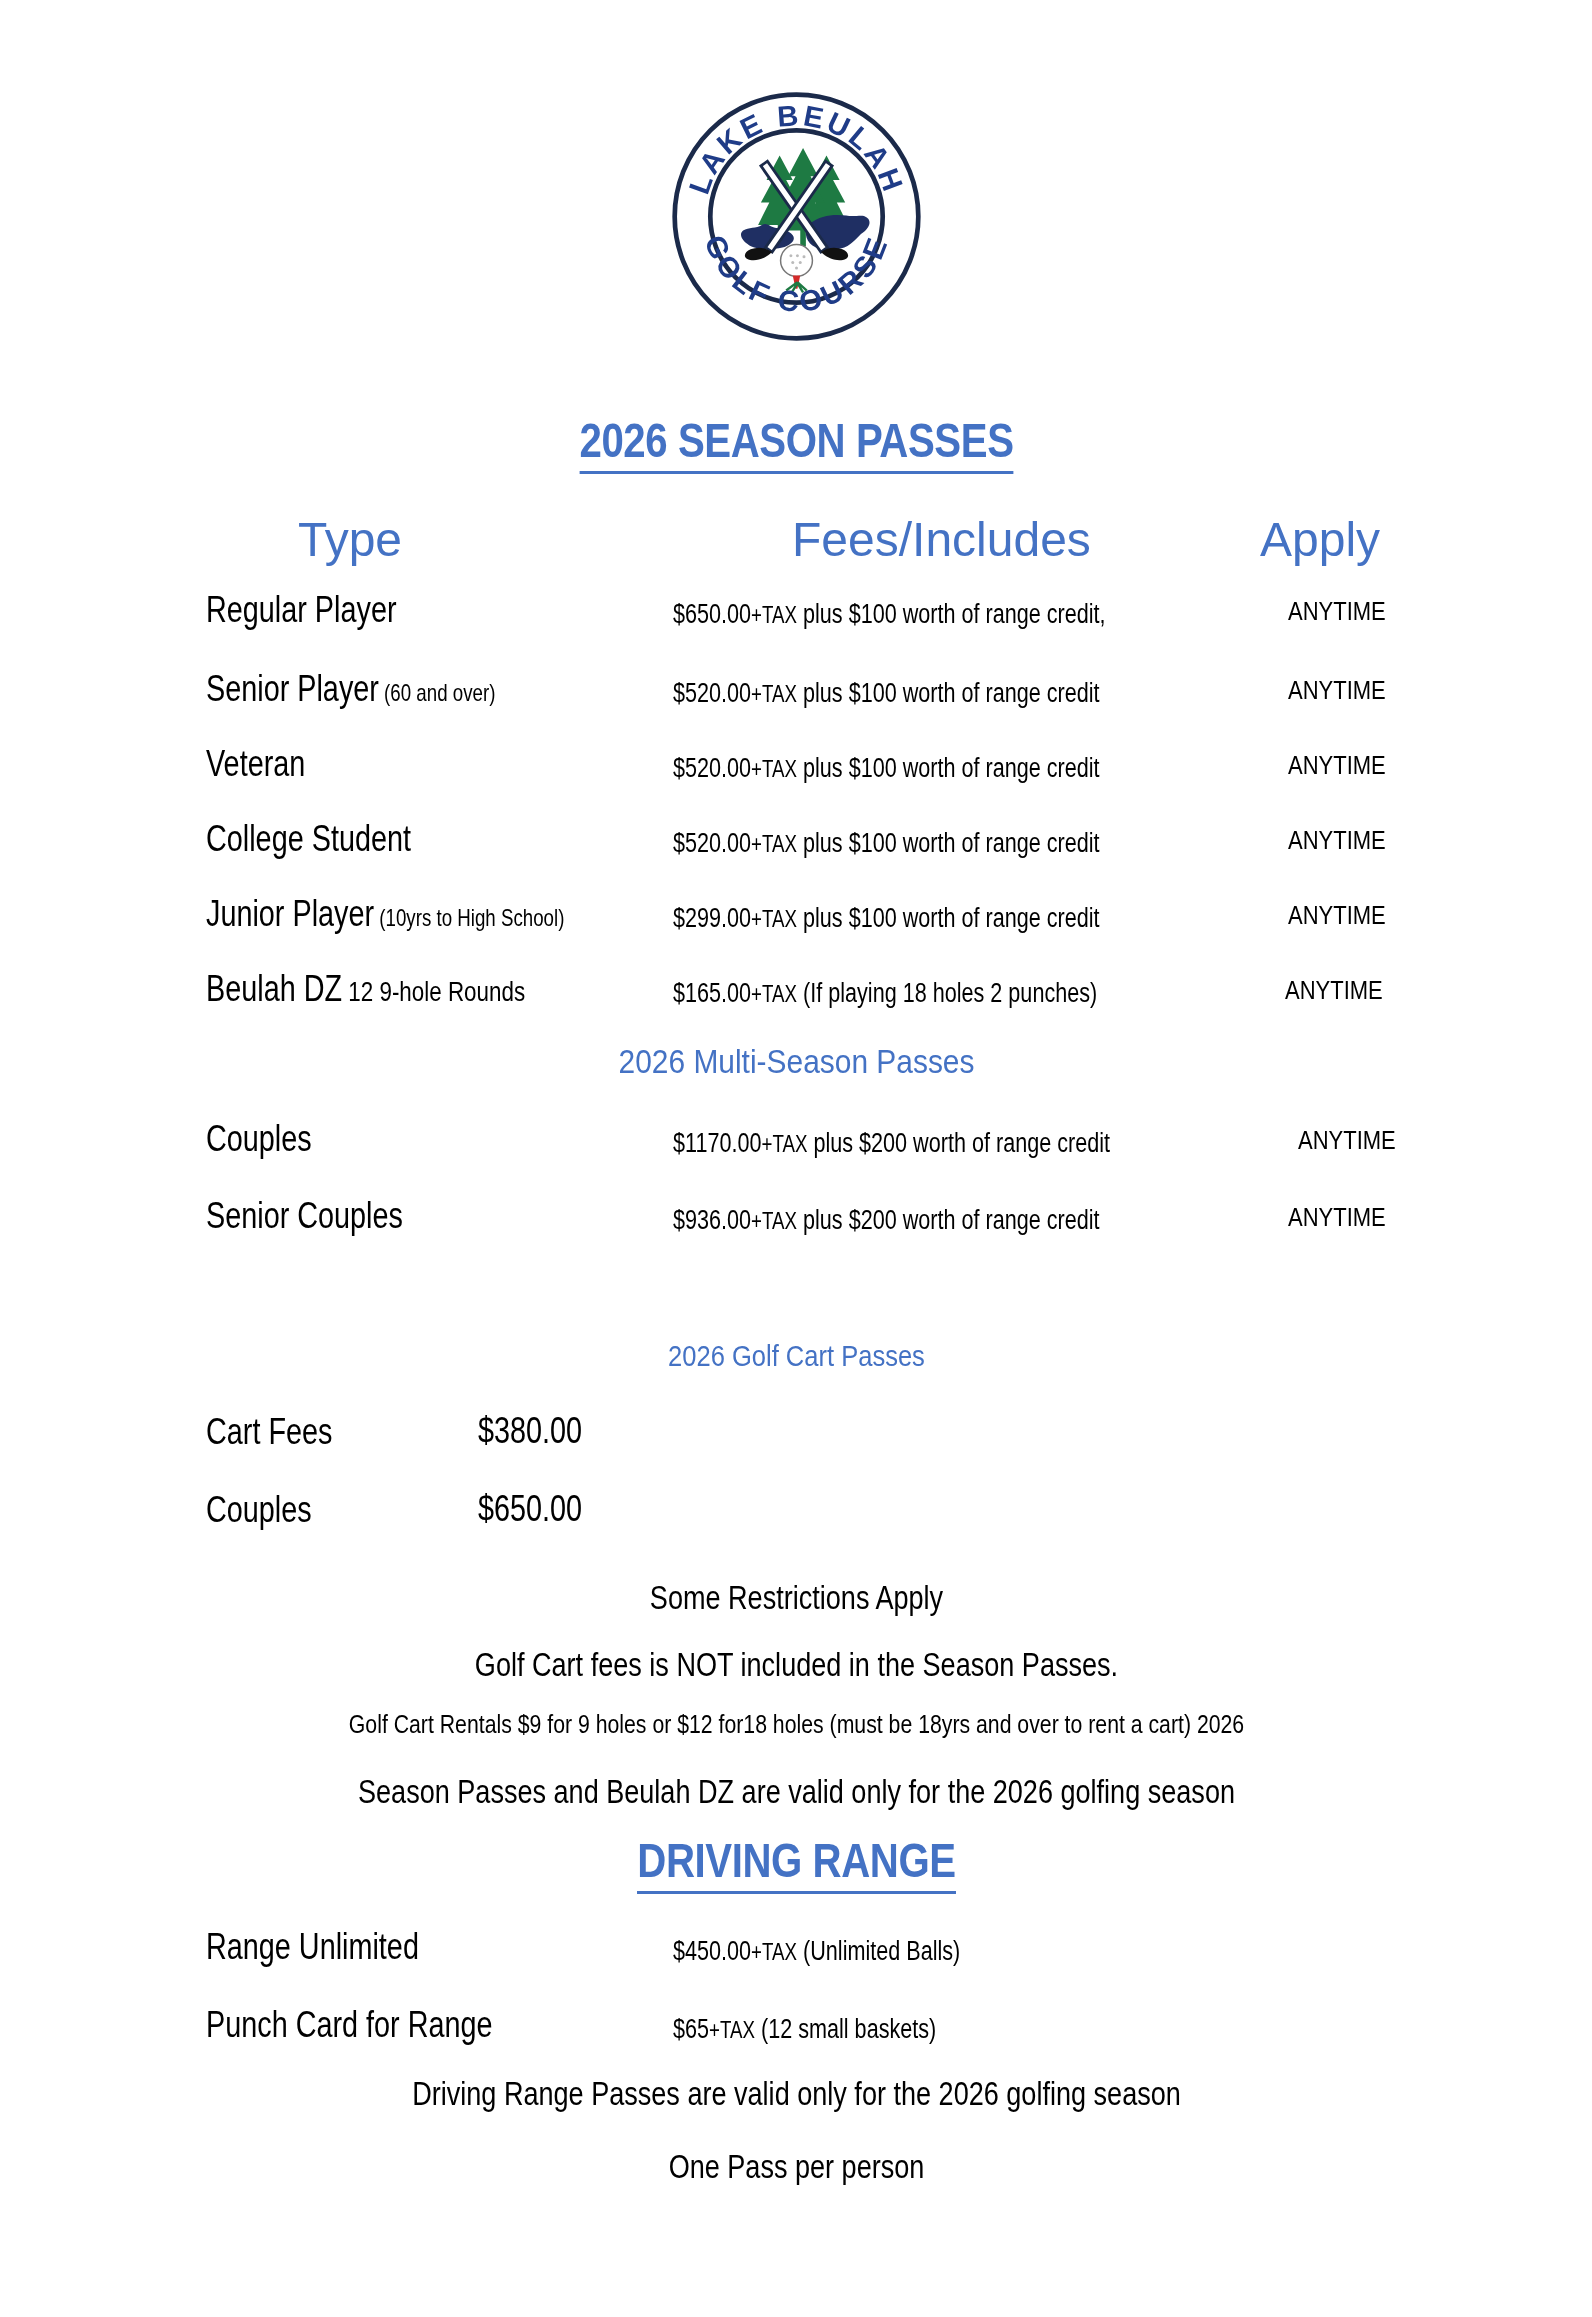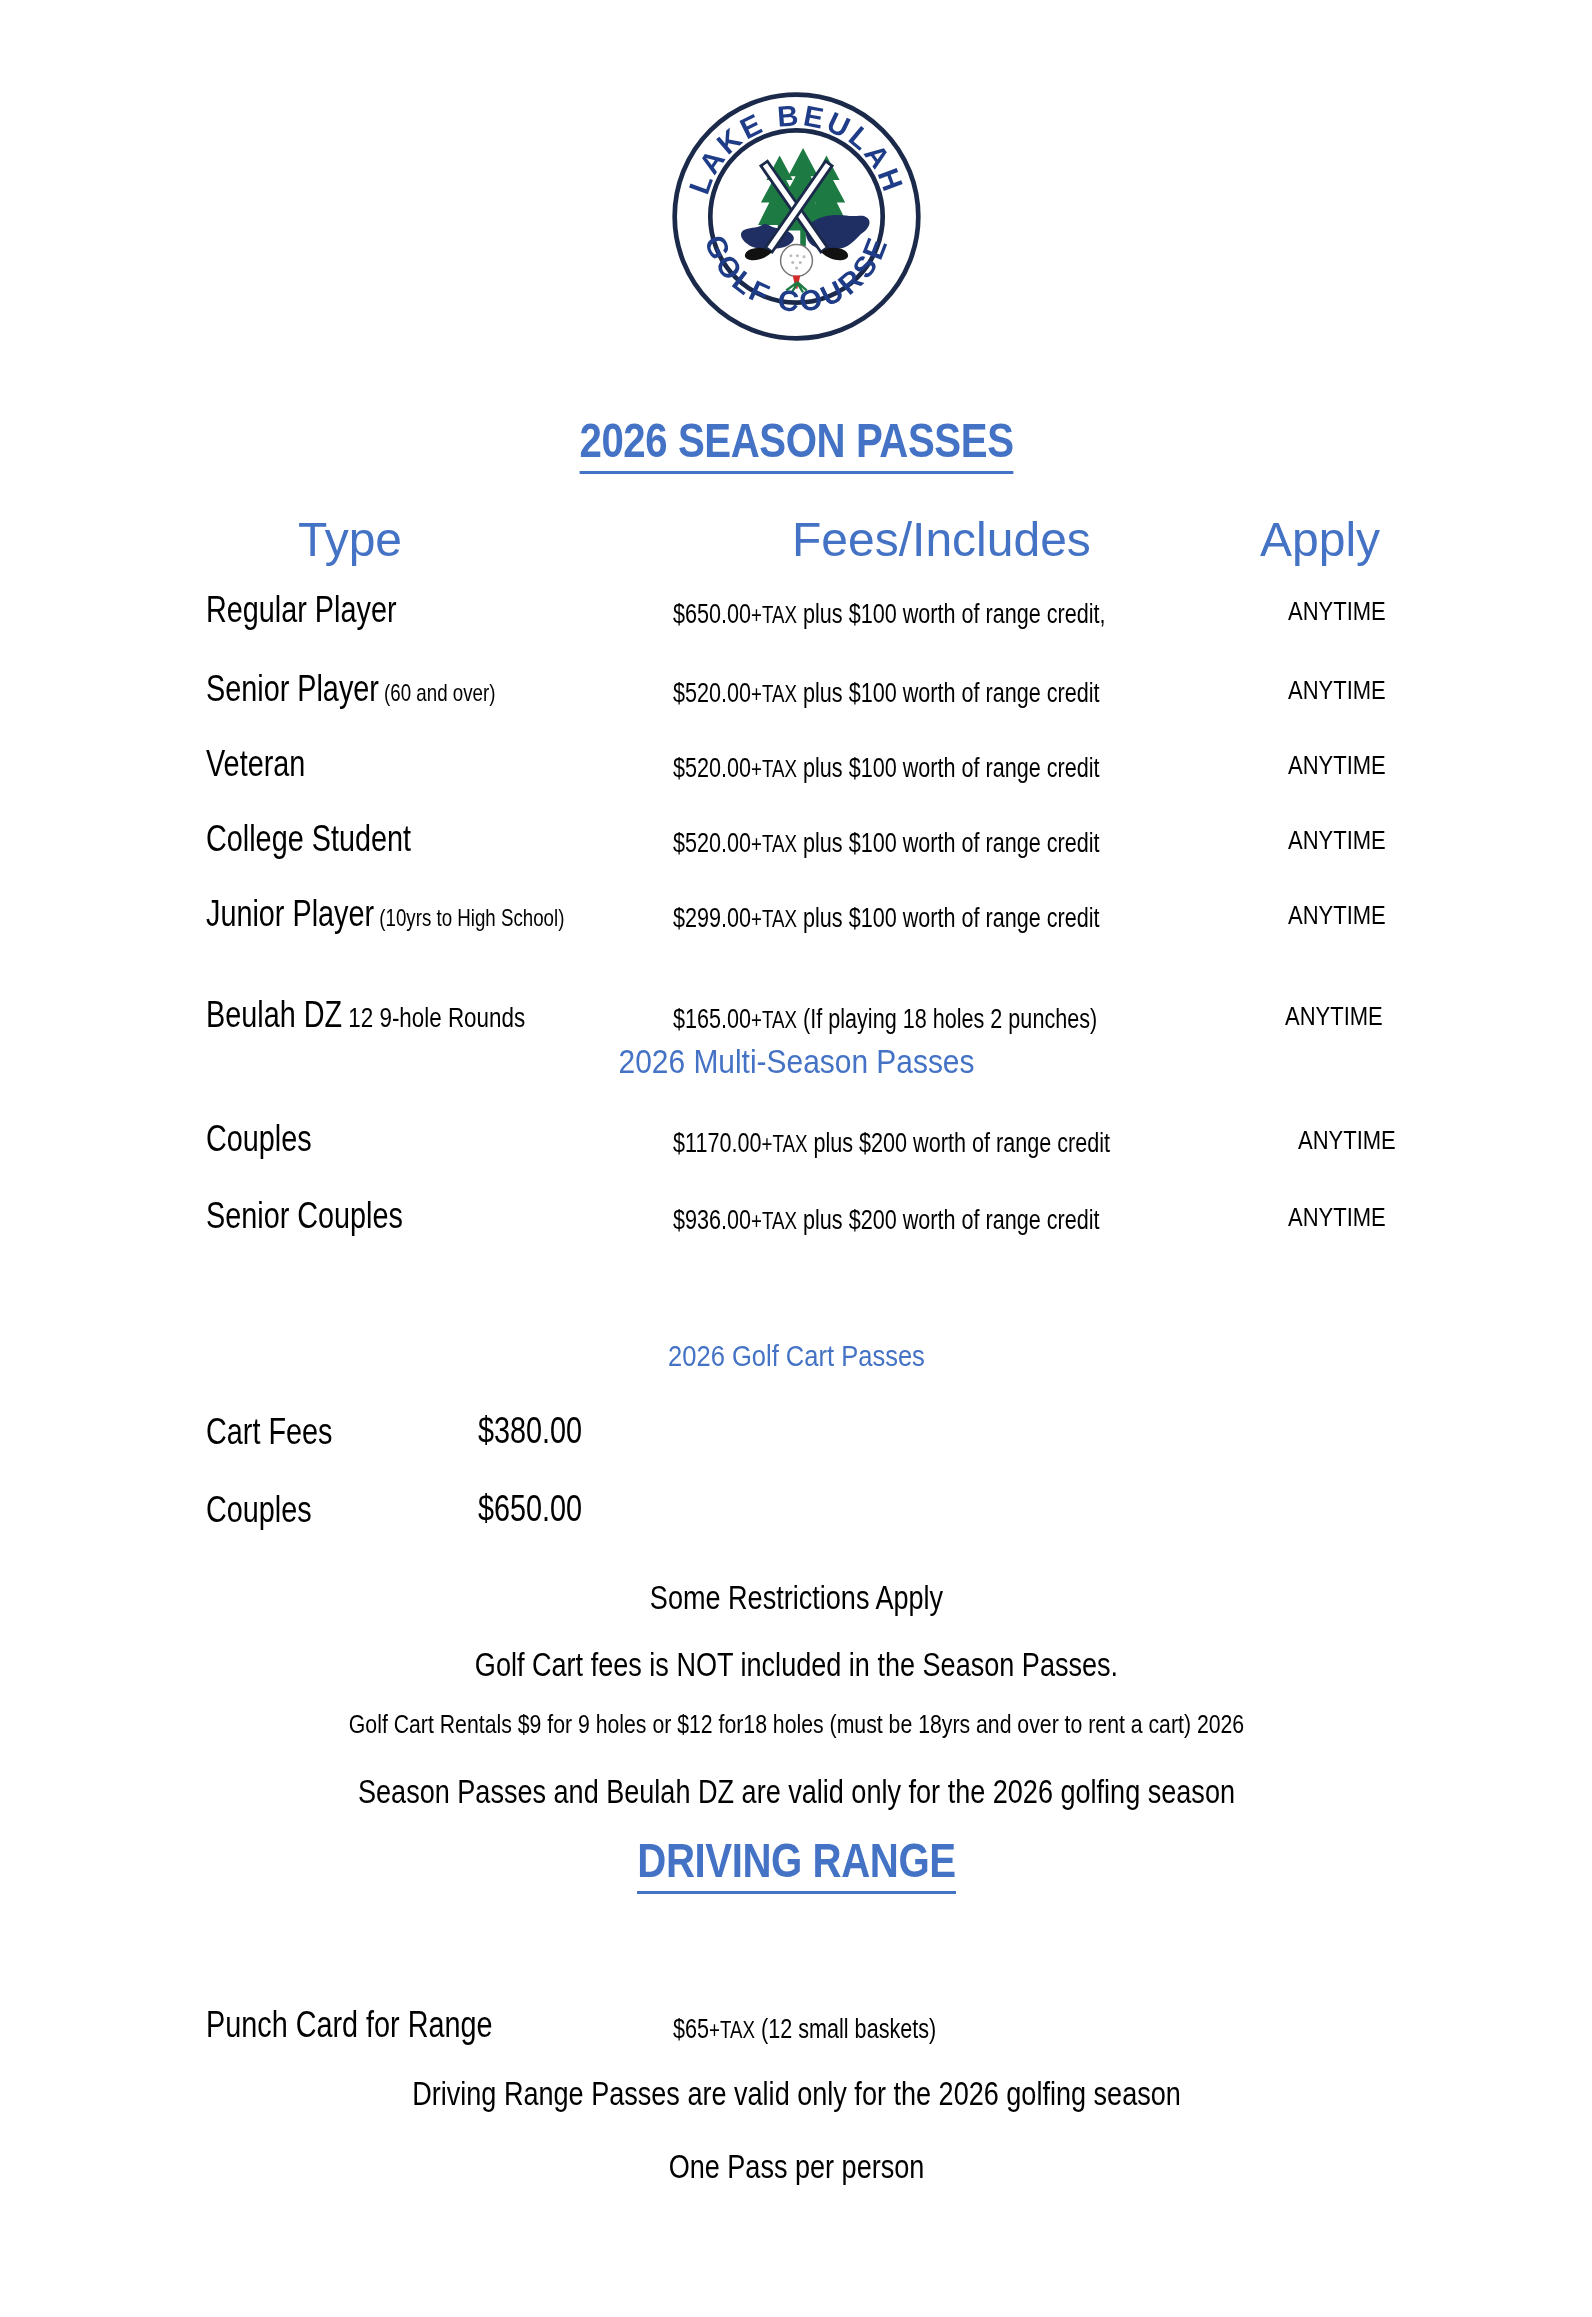--- a/index.html
+++ b/index.html
@@ -262,21 +262,21 @@
   <div class="row" style="top:892px">
     <div class="c-type">
       <span>Junior Player</span><span class="note"> (10yrs to High School)</span>
     </div>
     <div class="c-fee">
       <span>$299.00</span><span class="tax">+TAX</span><span> plus $100 worth of range credit</span>
     </div>
     <div class="c-play" style="left:1288px">ANYTIME</div>
   </div>
 
-  <div class="row" style="top:993px">
+  <div class="row" style="top:967px">
     <div class="c-type">
       <span>Beulah DZ</span><span class="note-med"> 12 9-hole Rounds</span>
     </div>
     <div class="c-fee">
       <span>$165.00</span><span class="tax">+TAX</span><span> (If playing 18 holes 2 punches)</span>
     </div>
     <div class="c-play" style="left:1285px">ANYTIME</div>
   </div>
 
   <div class="sub-title" id="subtitle-multi">2026 Multi-Season Passes</div>
@@ -315,20 +315,26 @@
 
   <div class="note-line" style="top:1579px">Some Restrictions Apply</div>
   <div class="note-line" style="top:1646px">Golf Cart fees is NOT included in the Season Passes.</div>
   <div class="note-line small" style="top:1710px">Golf Cart Rentals $9 for 9 holes or $12 for18 holes (must be 18yrs and over to rent a cart) 2026</div>
   <div class="note-line" style="top:1773px">Season Passes and Beulah DZ are valid only for the 2026 golfing season</div>
 
   <div class="main-title" id="title-range">
     <span class="ul">DRIVING RANGE</span>
   </div>
 
+  <div class="row" style="top:1925px">
+    <div class="c-type">Range Unlimited</div>
+    <div class="c-fee">
+      <span>$450.00</span><span class="tax">+TAX</span><span> (Unlimited Balls)</span>
+    </div>
+  </div>
 
   <div class="row" style="top:2003px">
     <div class="c-type">Punch Card for Range</div>
     <div class="c-fee">
       <span>$65</span><span class="tax">+TAX</span><span> (12 small baskets)</span>
     </div>
   </div>
 
   <div class="note-line" style="top:2075px">Driving Range Passes are valid only for the 2026 golfing season</div>
   <div class="note-line" style="top:2148px">One Pass per person</div>

